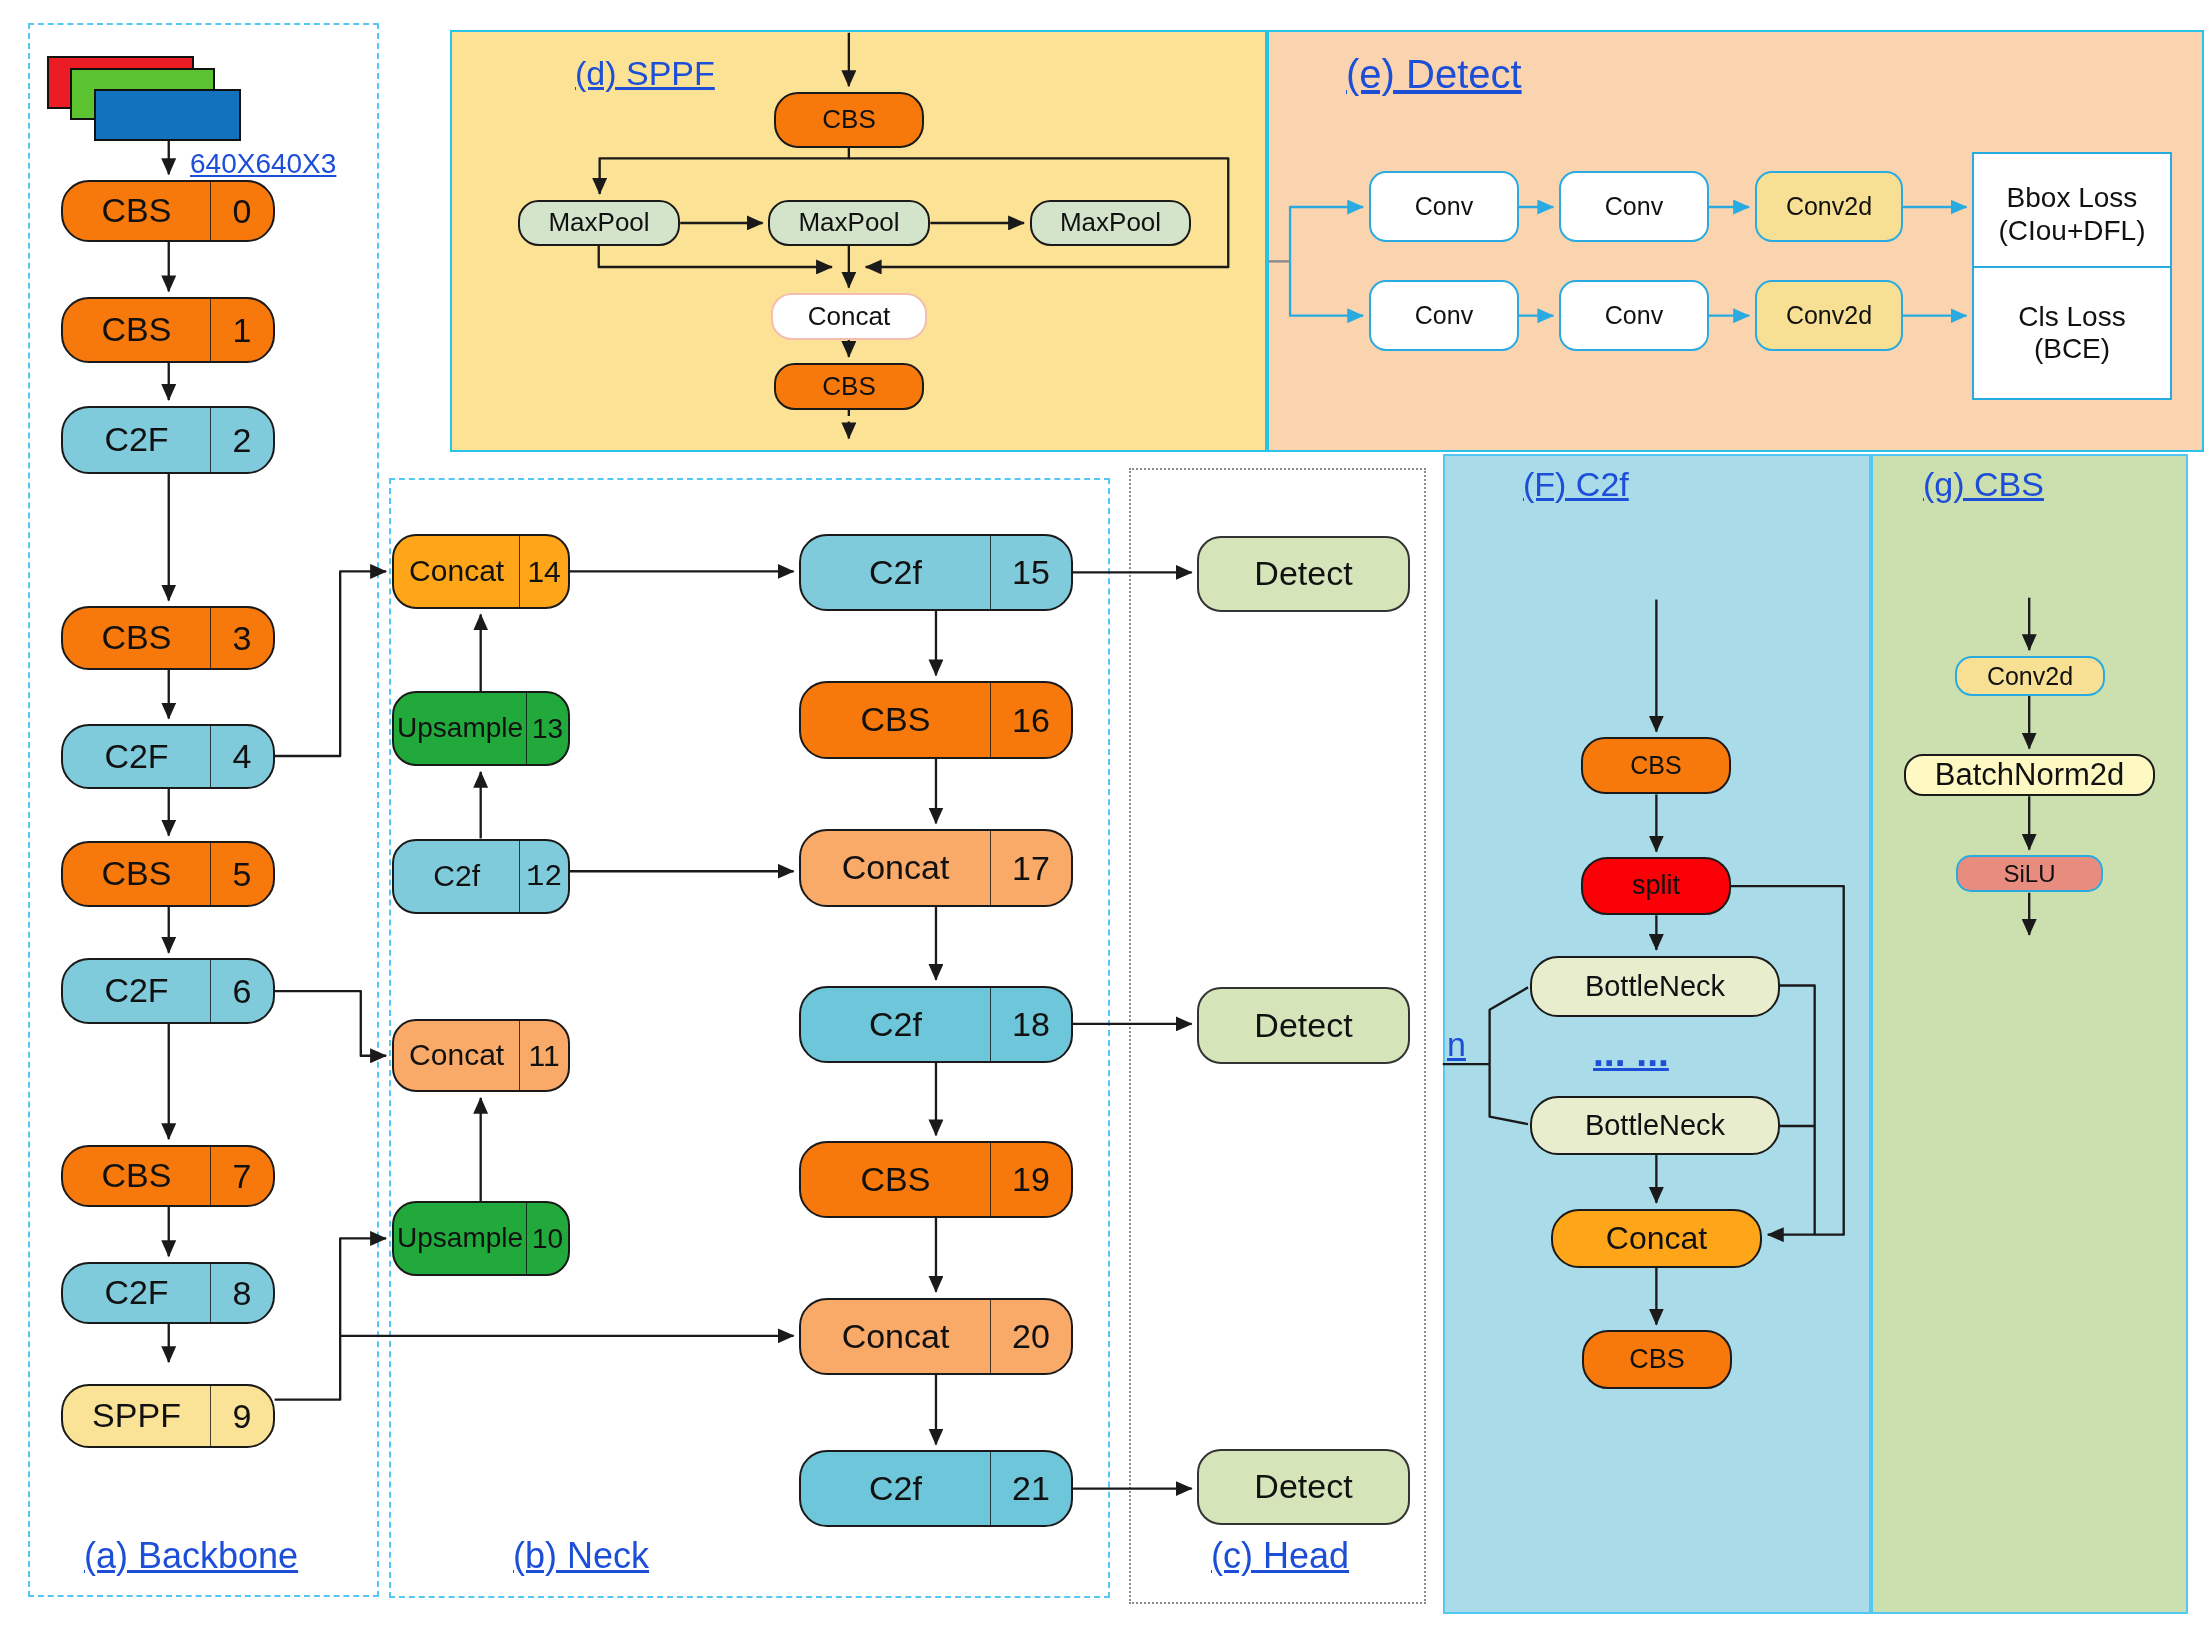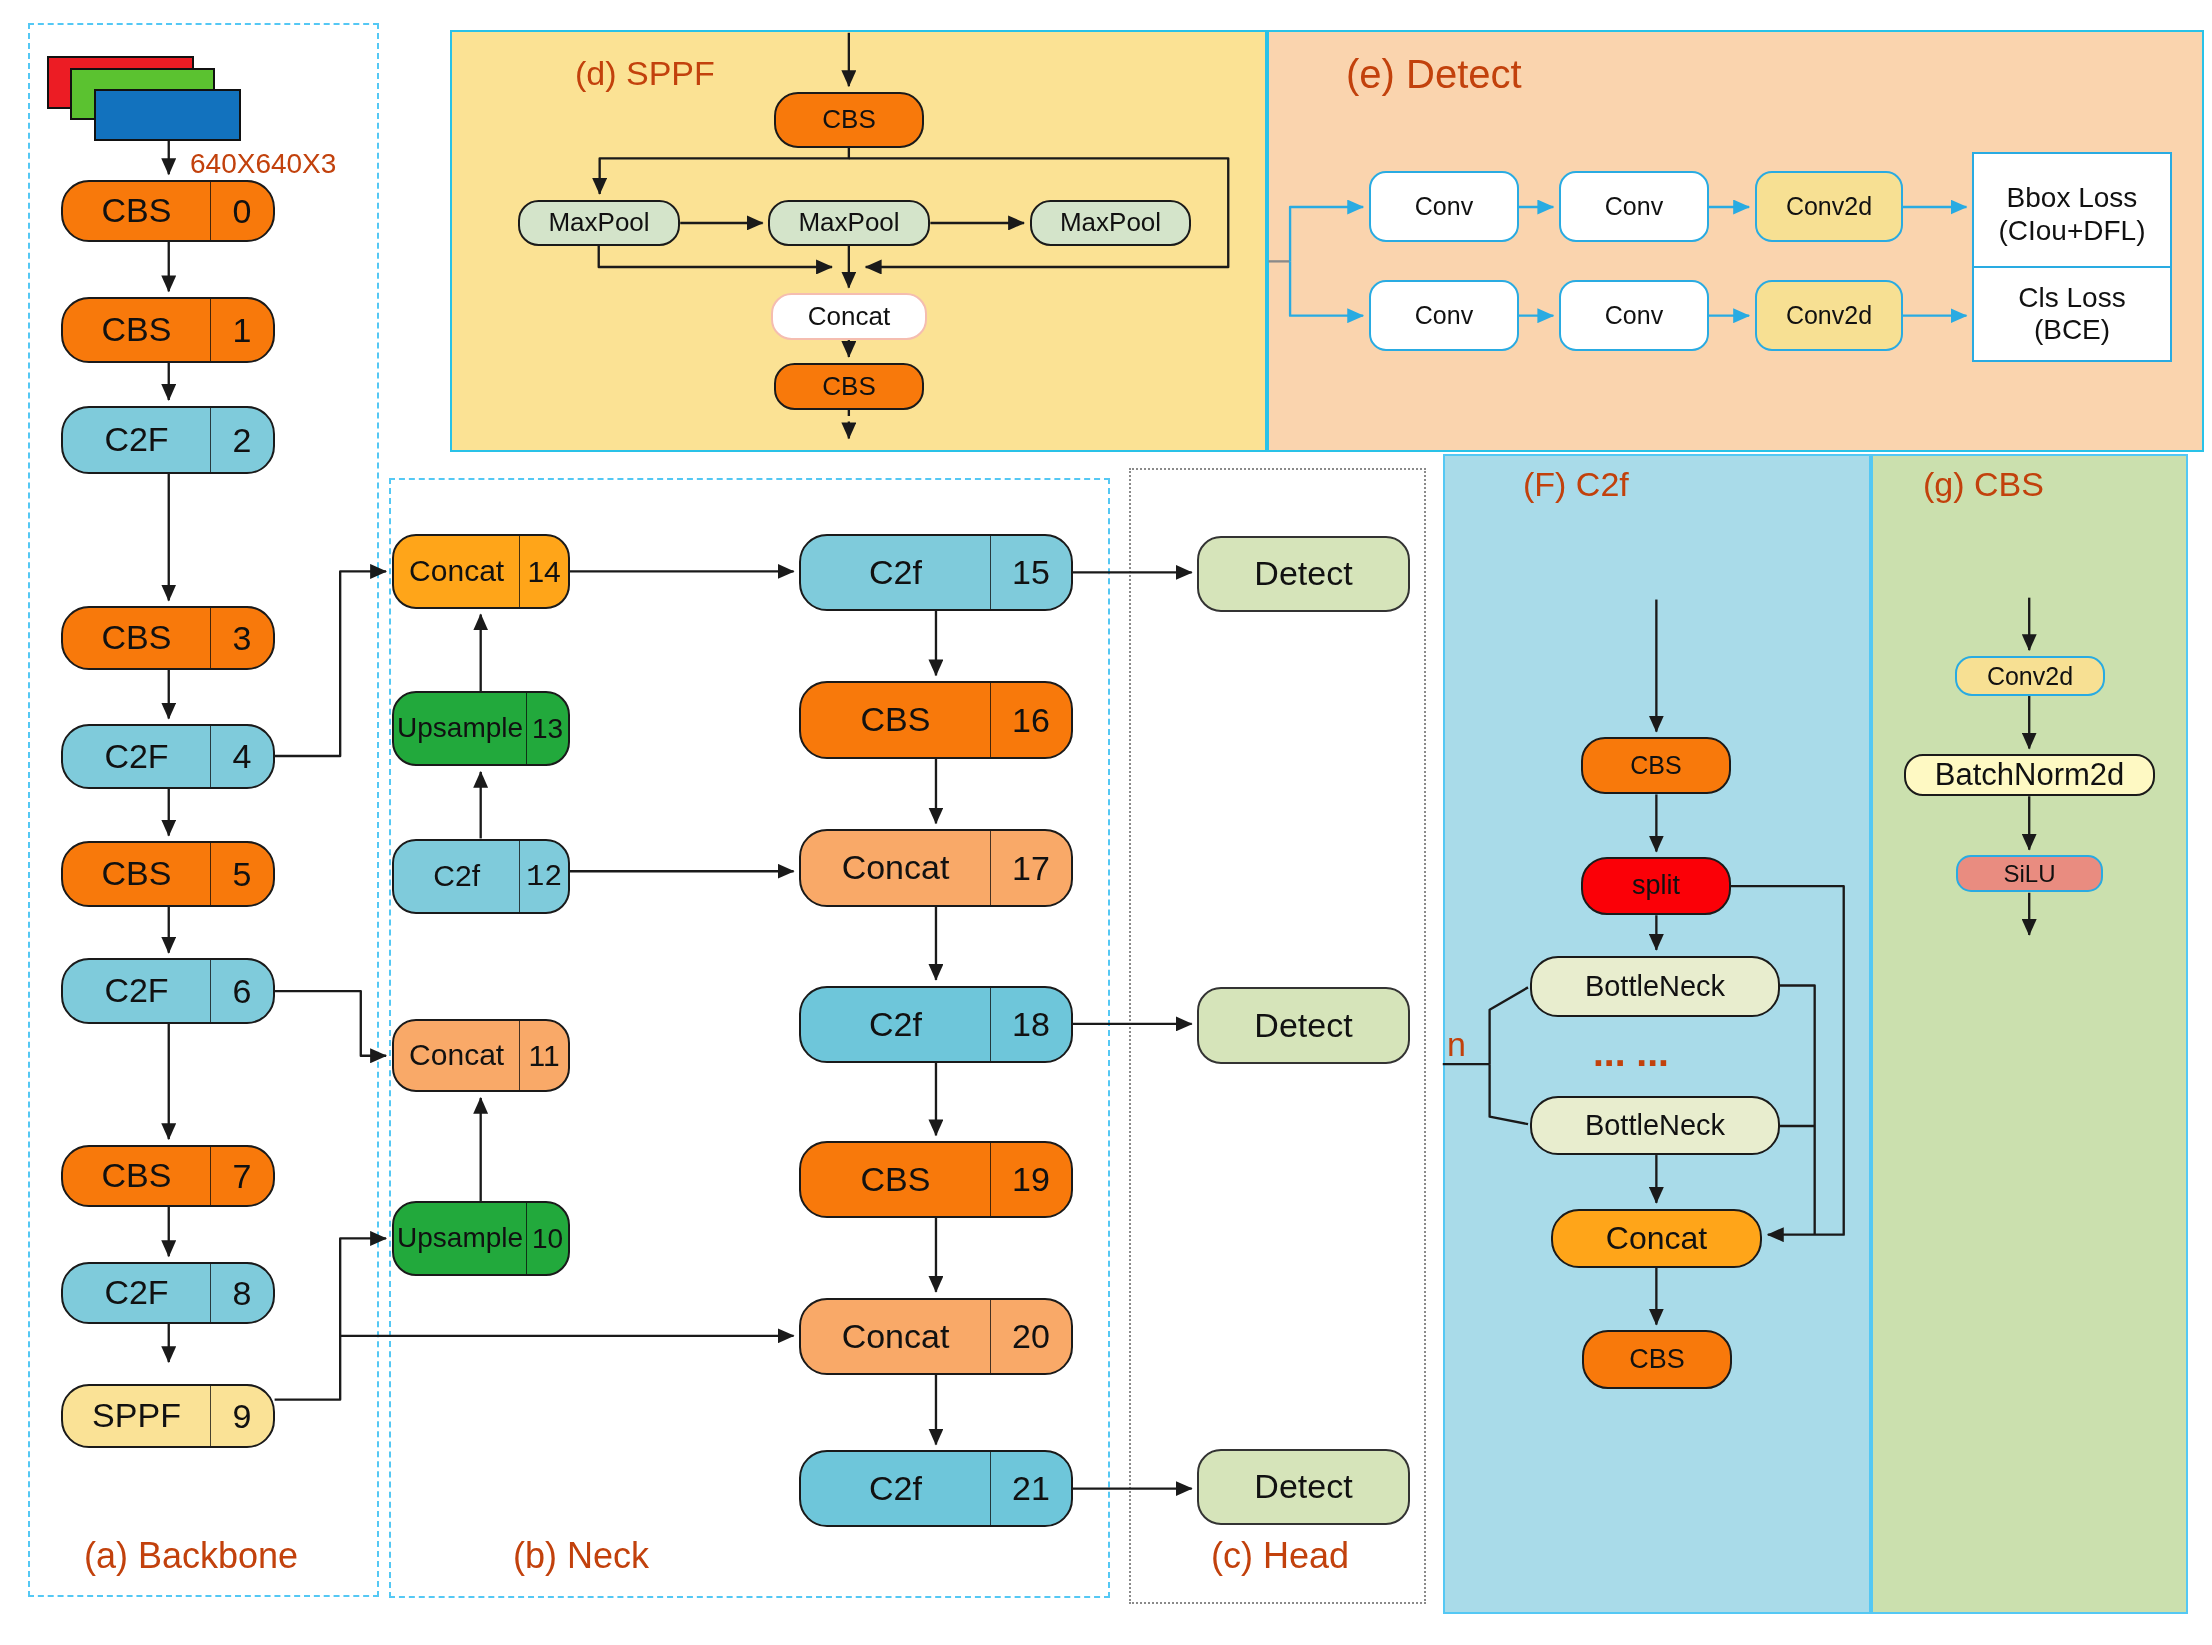--- a/index.html
+++ b/index.html
@@ -2,21 +2,21 @@
 <html style="font-size:15px"><head>
 <meta charset="utf-8">
 <style>
   html,body{margin:0;padding:0;background:#ffffff;font-family:"Liberation Sans",sans-serif;}
   #canvas{position:relative;width:2212px;height:1645px;background:#ffffff;overflow:hidden;}
   .section{position:absolute;box-sizing:border-box;}
   #edges{position:absolute;left:0;top:0;z-index:5;}
   .node{position:absolute;box-sizing:border-box;display:flex;align-items:stretch;z-index:10;color:#111;}
   .node .lbl{flex:1 1 auto;display:flex;align-items:center;justify-content:center;white-space:pre-line;text-align:center;line-height:1.15;}
   .node .num{display:flex;align-items:center;justify-content:center;border-left:1.9px solid rgba(10,10,10,.75);}
-  .txt{position:absolute;z-index:12;color:#c2410c;white-space:pre;}
+  .txt{position:absolute;z-index:12;color:#1d4ed8;white-space:pre;text-decoration:underline;}
 </style>
 </head>
 <body>
 
 <div id="canvas">
     <div class="section" style="left: 28px; top: 23.4px; width: 351px; height: 1574px; border: 2.8px dashed rgb(84, 200, 244); z-index: 1;"></div>
     <div class="section" style="left: 389px; top: 478px; width: 721px; height: 1120px; border: 2.8px dashed rgb(84, 200, 244); z-index: 1;"></div>
     <div class="section" style="left: 1129px; top: 468px; width: 297px; height: 1136px; border: 2.8px dotted rgb(138, 138, 138); z-index: 1;"></div>
     <div class="section" style="left: 450px; top: 30px; width: 817px; height: 422px; border: 2.8px solid rgb(41, 194, 232); background: rgb(251, 226, 148); z-index: 1;"></div>
     <div class="section" style="left: 1267px; top: 30px; width: 937px; height: 422px; border: 2.8px solid rgb(41, 194, 232); background: rgb(250, 212, 174); z-index: 1;"></div>
@@ -226,21 +226,21 @@
     </div>
     <div class="node" style="left: 1369px; top: 280px; width: 150px; height: 71px; background: rgb(255, 255, 255); border: 2.3px solid rgb(41, 171, 226); border-radius: 17px; font-size: 25px;">
       <span class="lbl">Conv</span>
     </div>
     <div class="node" style="left: 1559px; top: 280px; width: 150px; height: 71px; background: rgb(255, 255, 255); border: 2.3px solid rgb(41, 171, 226); border-radius: 17px; font-size: 25px;">
       <span class="lbl">Conv</span>
     </div>
     <div class="node" style="left: 1755px; top: 280px; width: 148px; height: 71px; background: rgb(247, 224, 147); border: 2.3px solid rgb(41, 171, 226); border-radius: 17px; font-size: 25px;">
       <span class="lbl">Conv2d</span>
     </div>
-    <div class="node" style="left: 1972px; top: 266px; width: 200px; height: 96px; background: rgb(255, 255, 255); border: 2.3px solid rgb(41, 171, 226); border-radius: 0px; font-size: 28px;">
+    <div class="node" style="left: 1972px; top: 266px; width: 200px; height: 134px; background: rgb(255, 255, 255); border: 2.3px solid rgb(41, 171, 226); border-radius: 0px; font-size: 28px;">
       <span class="lbl">Cls Loss
 (BCE)</span>
     </div>
     <div class="node" style="left: 1581px; top: 737px; width: 150px; height: 57px; background: rgb(248, 121, 11); border: 2.3px solid rgb(26, 26, 26); border-radius: 24px; font-size: 25px;">
       <span class="lbl">CBS</span>
     </div>
     <div class="node" style="left: 1581px; top: 857px; width: 150px; height: 58px; background: rgb(251, 0, 7); border: 2.3px solid rgb(26, 26, 26); border-radius: 26px; font-size: 27px;">
       <span class="lbl">split</span>
     </div>
     <div class="node" style="left: 1530px; top: 956px; width: 250px; height: 61px; background: rgb(232, 237, 206); border: 2.3px solid rgb(26, 26, 26); border-radius: 28px; font-size: 29px;">

